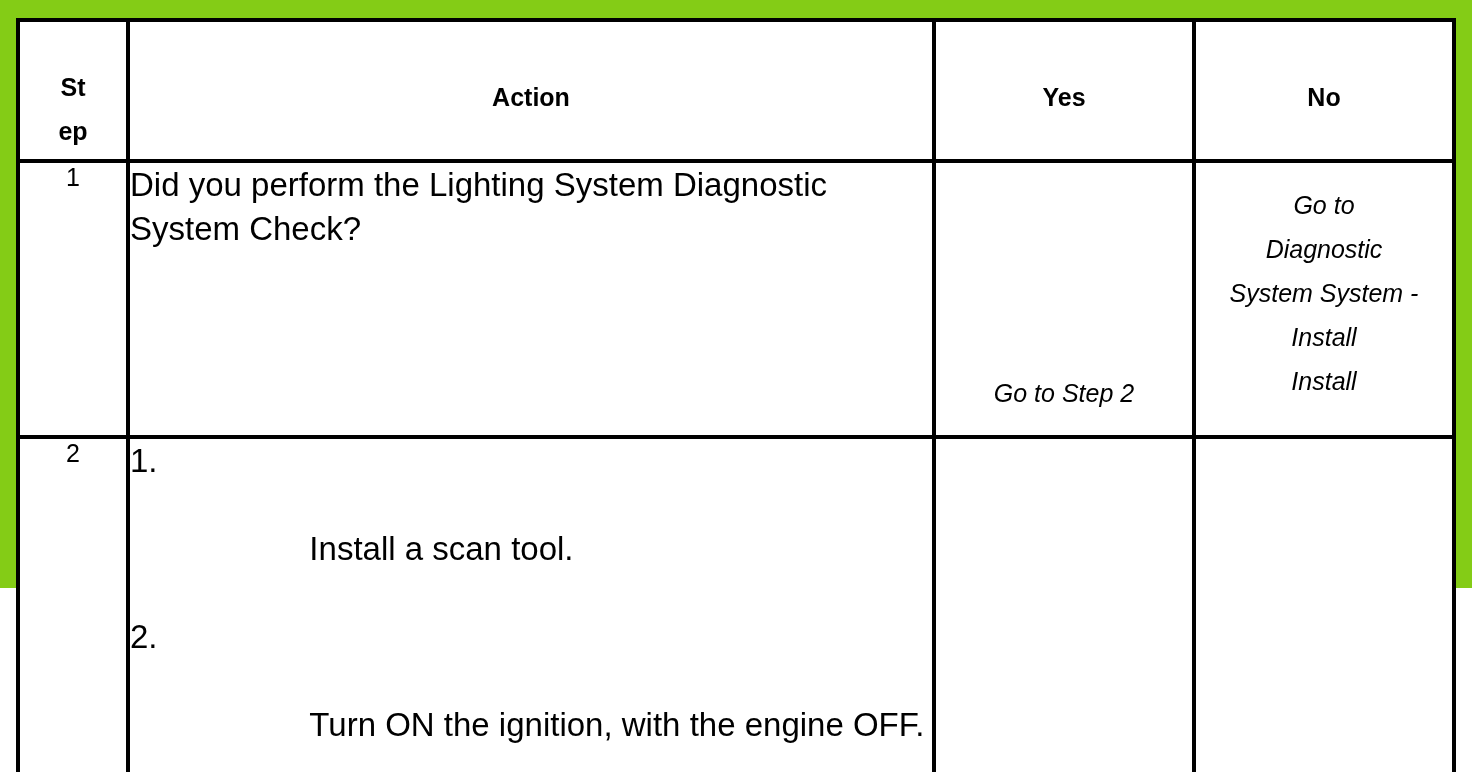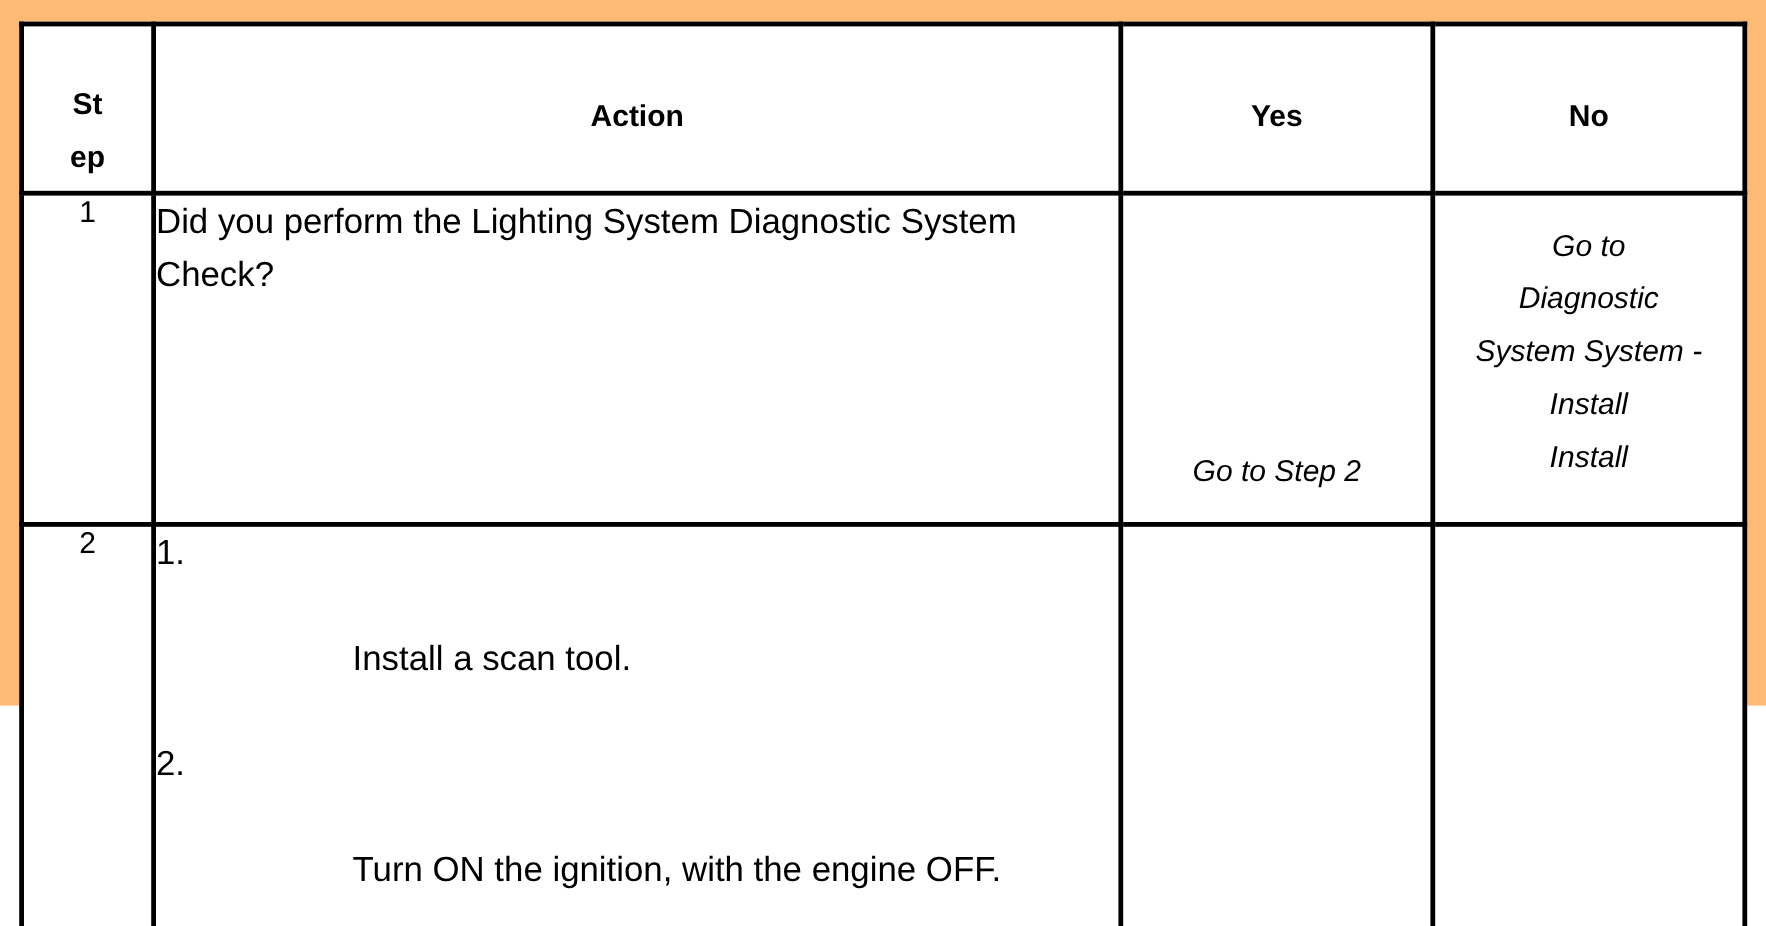--- a/index.html
+++ b/index.html
@@ -12,21 +12,21 @@
     height: 772px;
     overflow: hidden;
     font-family: "Liberation Sans", sans-serif;
     color: #000000;
   }
 
   .page {
     position: relative;
     width: 1472px;
     height: 588px;
-    background: #fdba74;
+    background: #84cc16;
   }
 
   
   .diag-table {
     position: absolute;
     left: 16px;
     top: 18px;
     width: 1436px;
     border-collapse: collapse;
     table-layout: fixed;
@@ -67,21 +67,21 @@
 
   
   .cell-step {
     vertical-align: middle;
     text-align: center;
     font-size: 25px;
   }
   .cell-action {
     vertical-align: top;
     padding: 20px 18px 14px 22px;
-    font-size: 29px;
+    font-size: 33px;
     line-height: 44px;
   }
   .cell-side {
     text-align: center;
     font-size: 25px;
     line-height: 44px;
   }
   .cell-side.top {
     vertical-align: top;
     padding: 20px 8px 0 8px;

